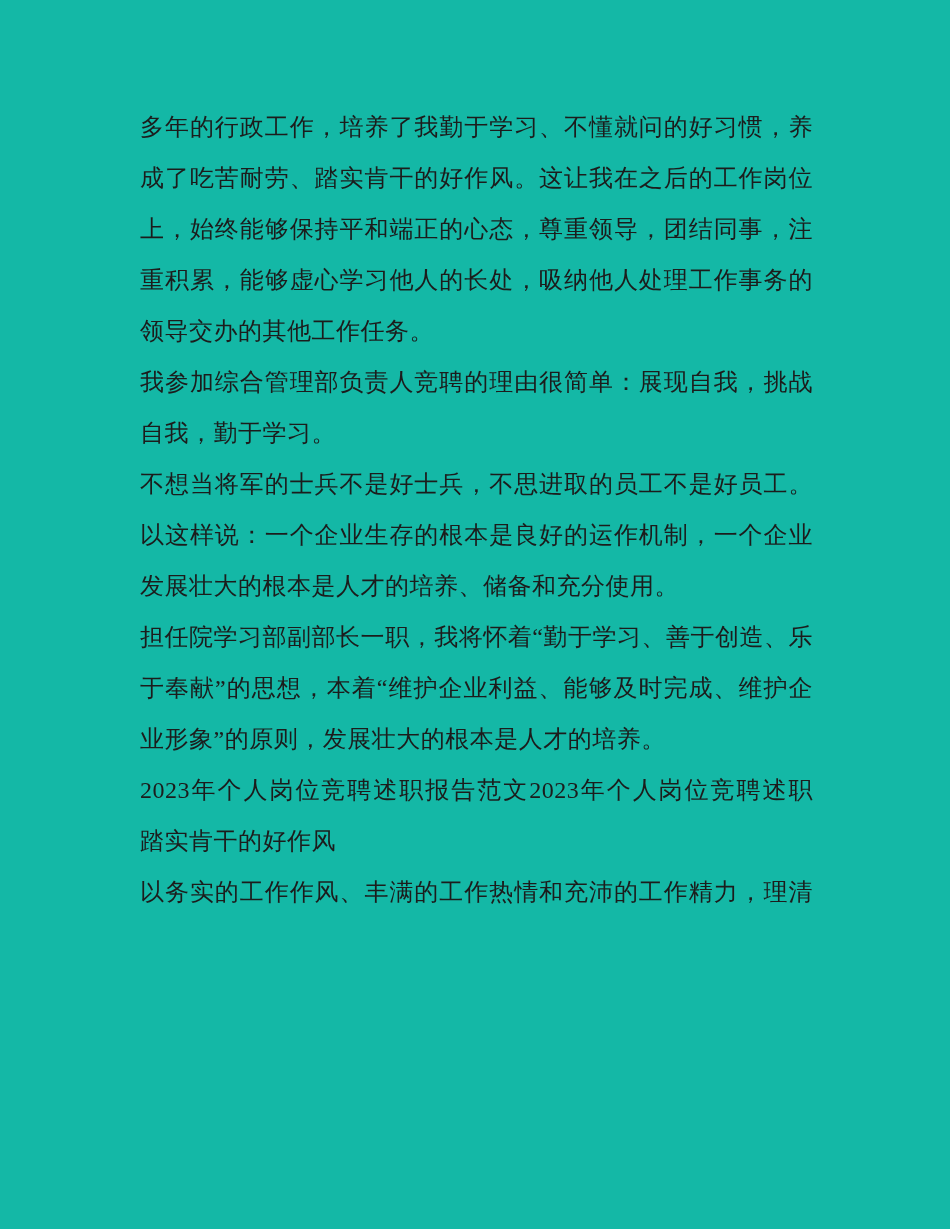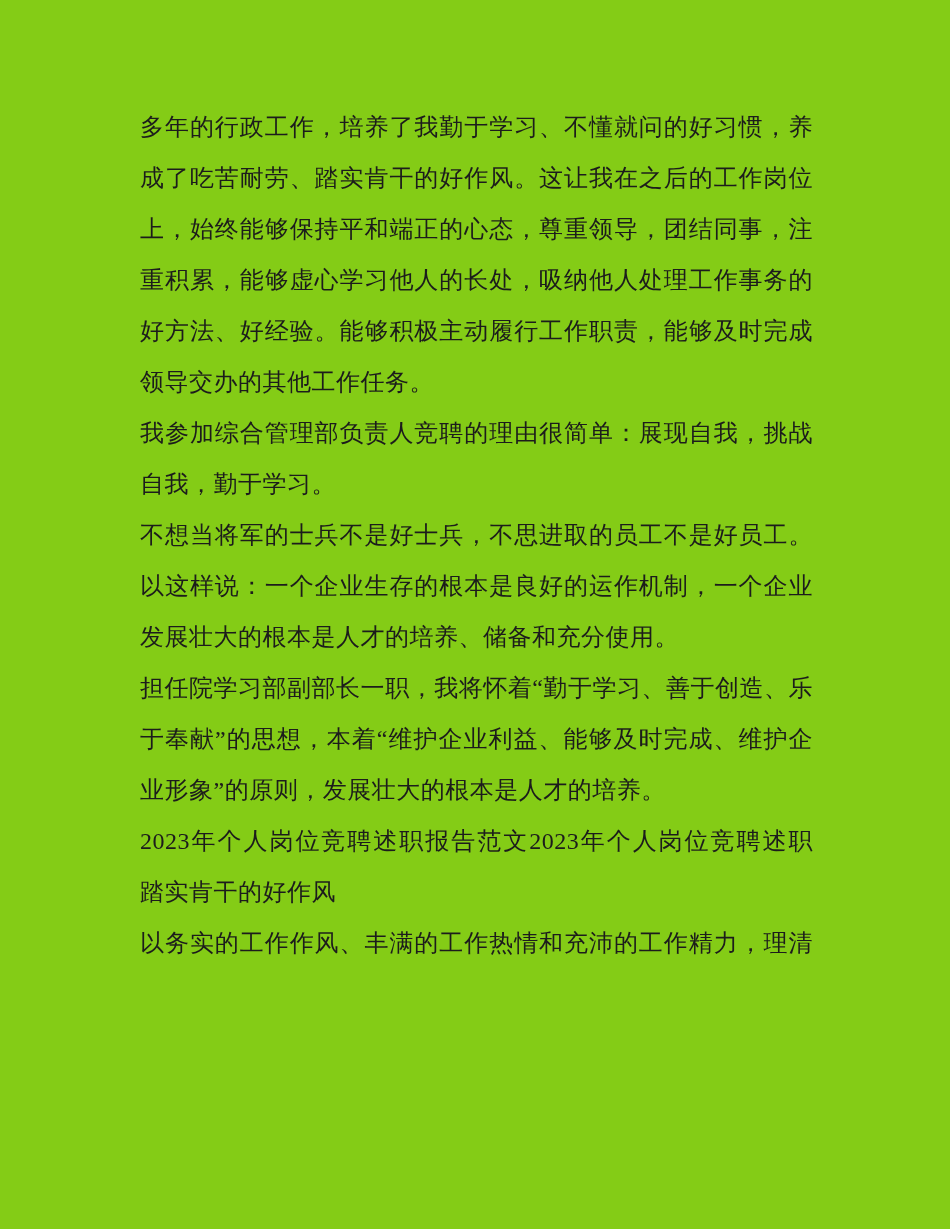--- a/index.html
+++ b/index.html
@@ -12,21 +12,21 @@
     background: #ffffff;
     overflow: hidden;
     position: relative;
   }
   .doc-page {
     position: absolute;
     left: 0;
     top: 0;
     width: 950px;
     height: 1229px;
-    background: #84cc16;
+    background: #14b8a6;
   }
   .text-block {
     position: absolute;
     left: 140px;
     top: 102px;
     width: 673px;
     font-family: "Liberation Serif", "DejaVu Serif", serif;
     font-size: 24px;
     line-height: 51px;
     color: #1c1c1c;
@@ -46,21 +46,20 @@
 </style>
 </head>
 <body>
 
 <div class="doc-page">
   <div class="text-block">
     <div class="line">多年的行政工作，培养了我勤于学习、不懂就问的好习惯，养</div>
     <div class="line">成了吃苦耐劳、踏实肯干的好作风。这让我在之后的工作岗位</div>
     <div class="line">上，始终能够保持平和端正的心态，尊重领导，团结同事，注</div>
     <div class="line">重积累，能够虚心学习他人的长处，吸纳他人处理工作事务的</div>
-    <div class="line">好方法、好经验。能够积极主动履行工作职责，能够及时完成</div>
     <div class="line para-end">领导交办的其他工作任务。</div>
     <div class="line">我参加综合管理部负责人竞聘的理由很简单：展现自我，挑战</div>
     <div class="line para-end">自我，勤于学习。</div>
     <div class="line">不想当将军的士兵不是好士兵，不思进取的员工不是好员工。</div>
     <div class="line">以这样说：一个企业生存的根本是良好的运作机制，一个企业</div>
     <div class="line para-end">发展壮大的根本是人才的培养、储备和充分使用。</div>
     <div class="line">担任院学习部副部长一职，我将怀着“勤于学习、善于创造、乐</div>
     <div class="line">于奉献”的思想，本着“维护企业利益、能够及时完成、维护企</div>
     <div class="line para-end">业形象”的原则，发展壮大的根本是人才的培养。</div>
     <div class="line">2023年个人岗位竞聘述职报告范文2023年个人岗位竞聘述职</div>

